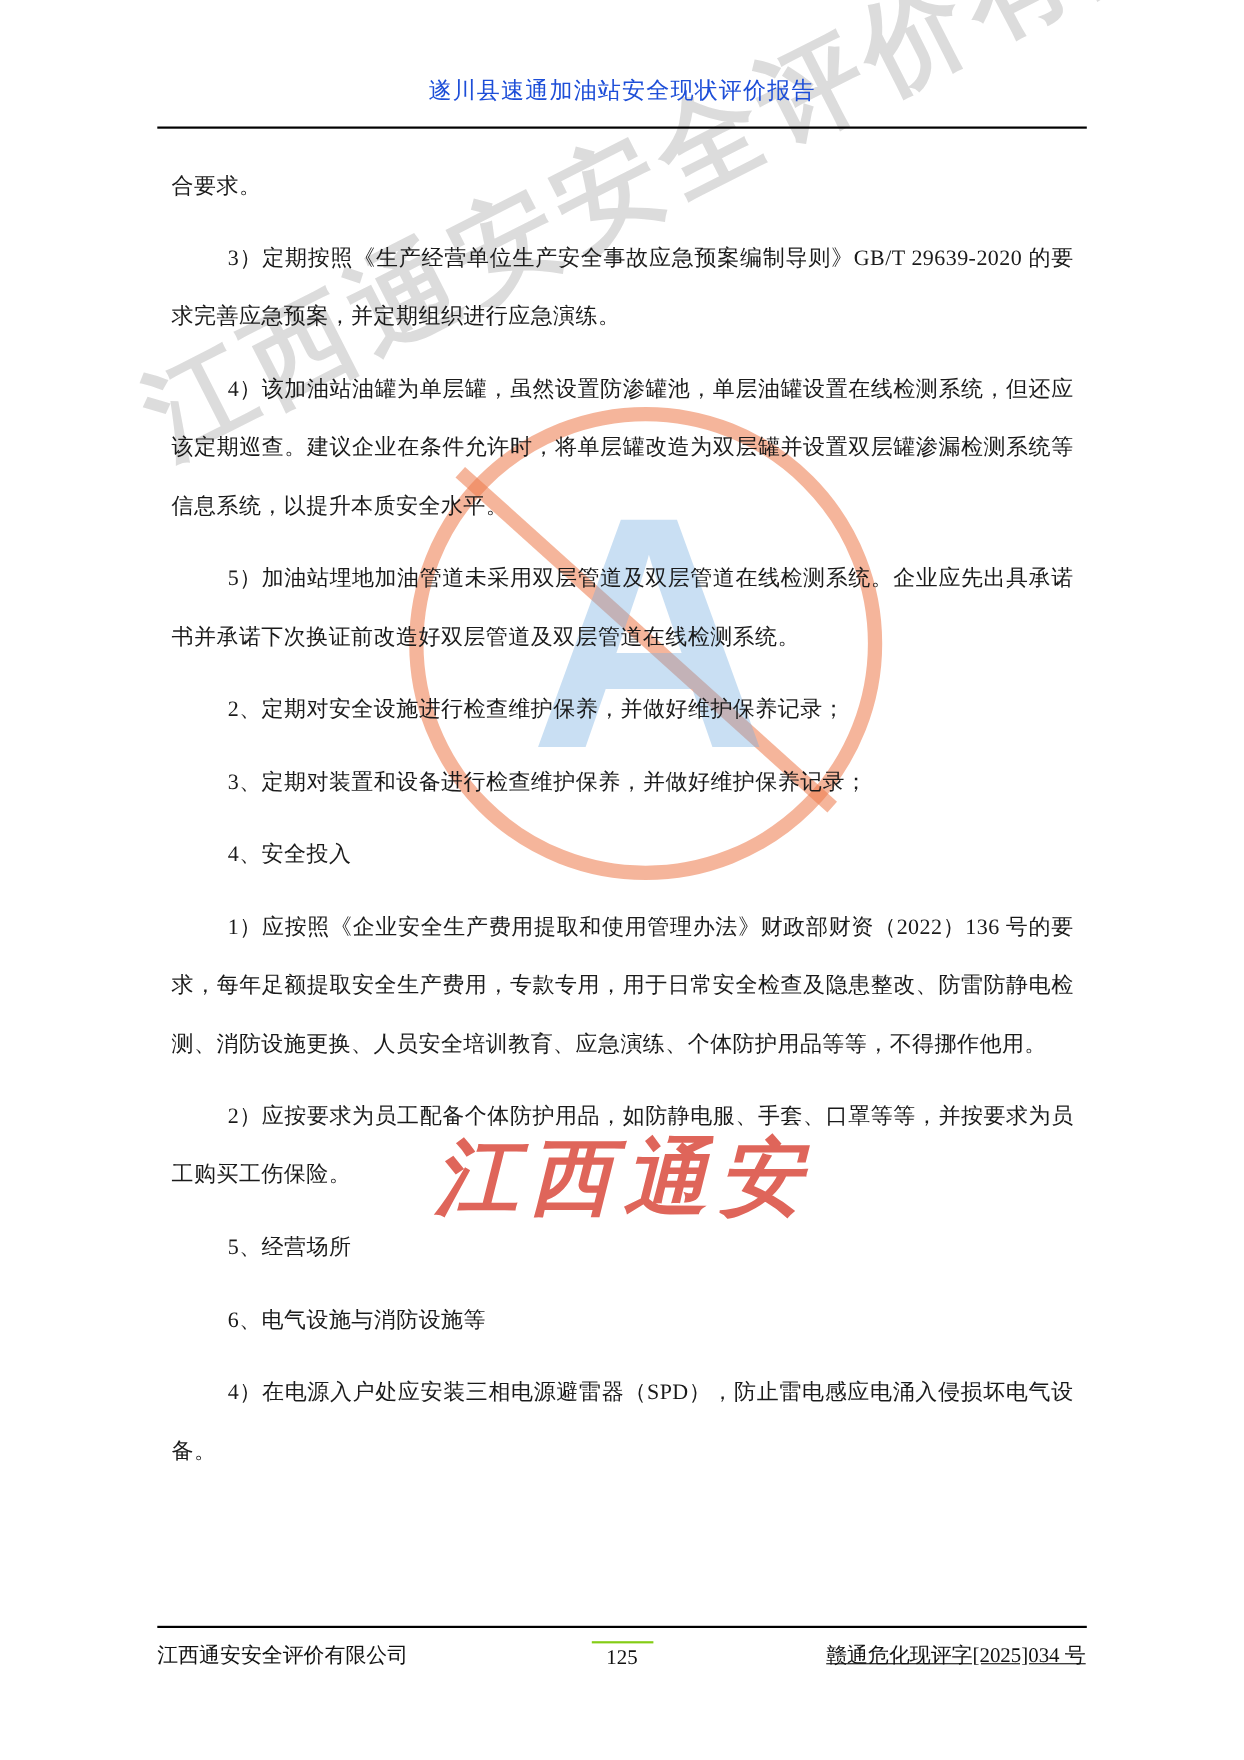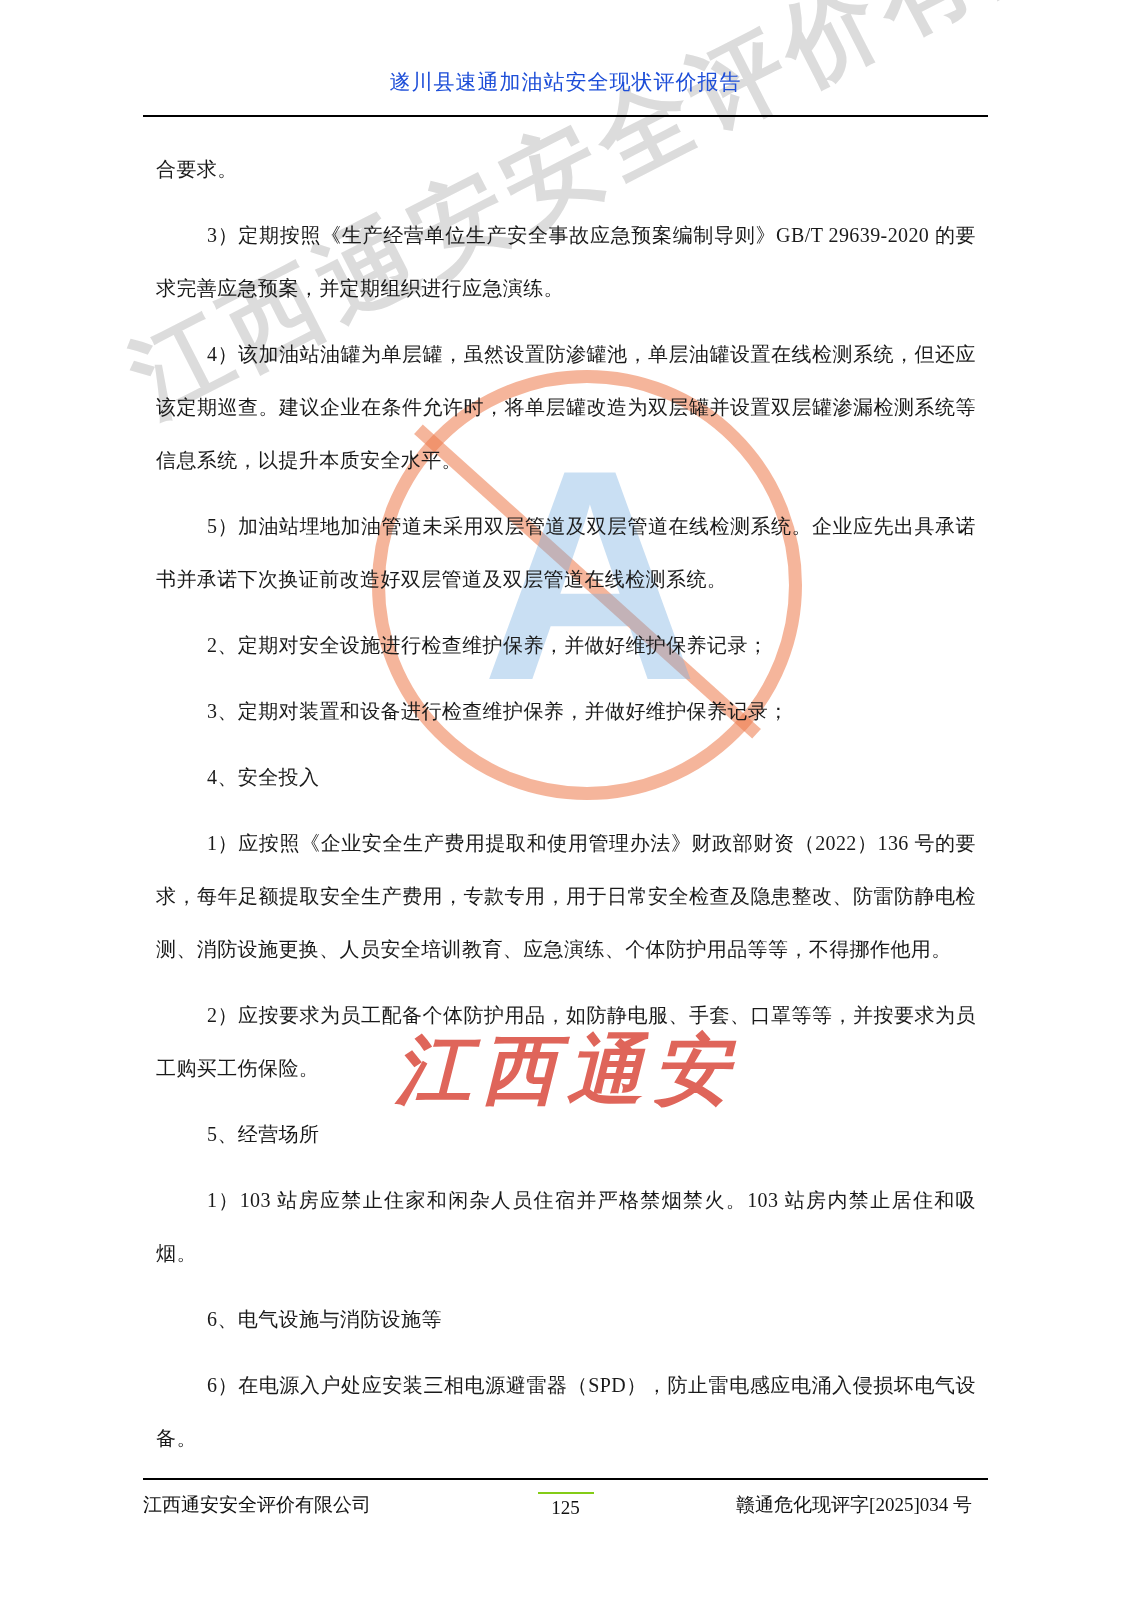--- a/index.html
+++ b/index.html
@@ -160,22 +160,23 @@
     font-family: "Liberation Serif", serif;
   }
   .footer-center .pnum {
     display: block;
     border-top: 2px solid #84cc16;
     padding-top: 3px;
     min-width: 56px;
   }
   .footer-right {
     position: absolute;
-    right: 16px;
+    right: 1px;
     top: 6px;
+    text-decoration: underline;
   }
 </style>
 </head>
 <body>
 
 <div class="page">
 
   <div class="watermark">
     <div class="wm-ring"></div>
     <div class="wm-slash"></div>
@@ -193,23 +194,22 @@
     <p class="para">合要求。</p>
     <p class="para indent">3）定期按照《生产经营单位生产安全事故应急预案编制导则》GB/T 29639-2020 的要求完善应急预案，并定期组织进行应急演练。</p>
     <p class="para indent">4）该加油站油罐为单层罐，虽然设置防渗罐池，单层油罐设置在线检测系统，但还应该定期巡查。建议企业在条件允许时，将单层罐改造为双层罐并设置双层罐渗漏检测系统等信息系统，以提升本质安全水平。</p>
     <p class="para indent">5）加油站埋地加油管道未采用双层管道及双层管道在线检测系统。企业应先出具承诺书并承诺下次换证前改造好双层管道及双层管道在线检测系统。</p>
     <p class="para indent">2、定期对安全设施进行检查维护保养，并做好维护保养记录；</p>
     <p class="para indent">3、定期对装置和设备进行检查维护保养，并做好维护保养记录；</p>
     <p class="para indent">4、安全投入</p>
     <p class="para indent">1）应按照《企业安全生产费用提取和使用管理办法》财政部财资（2022）136 号的要求，每年足额提取安全生产费用，专款专用，用于日常安全检查及隐患整改、防雷防静电检测、消防设施更换、人员安全培训教育、应急演练、个体防护用品等等，不得挪作他用。</p>
     <p class="para indent">2）应按要求为员工配备个体防护用品，如防静电服、手套、口罩等等，并按要求为员工购买工伤保险。</p>
     <p class="para indent">5、经营场所</p>
-    <p class="para indent">1）103 站房应禁止住家和闲杂人员住宿并严格禁烟禁火。103 站房内禁止居住和吸烟。</p>
     <p class="para indent">6、电气设施与消防设施等</p>
-    <p class="para indent">6）在电源入户处应安装三相电源避雷器（SPD），防止雷电感应电涌入侵损坏电气设备。</p>
+    <p class="para indent">4）在电源入户处应安装三相电源避雷器（SPD），防止雷电感应电涌入侵损坏电气设备。</p>
   </div>
 
   <div class="footer-rule"></div>
   <div class="footer">
     <div class="footer-left">江西通安安全评价有限公司</div>
     <div class="footer-center">
       <span class="pnum">125</span>
     </div>
     <div class="footer-right">赣通危化现评字[2025]034 号</div>
   </div>

